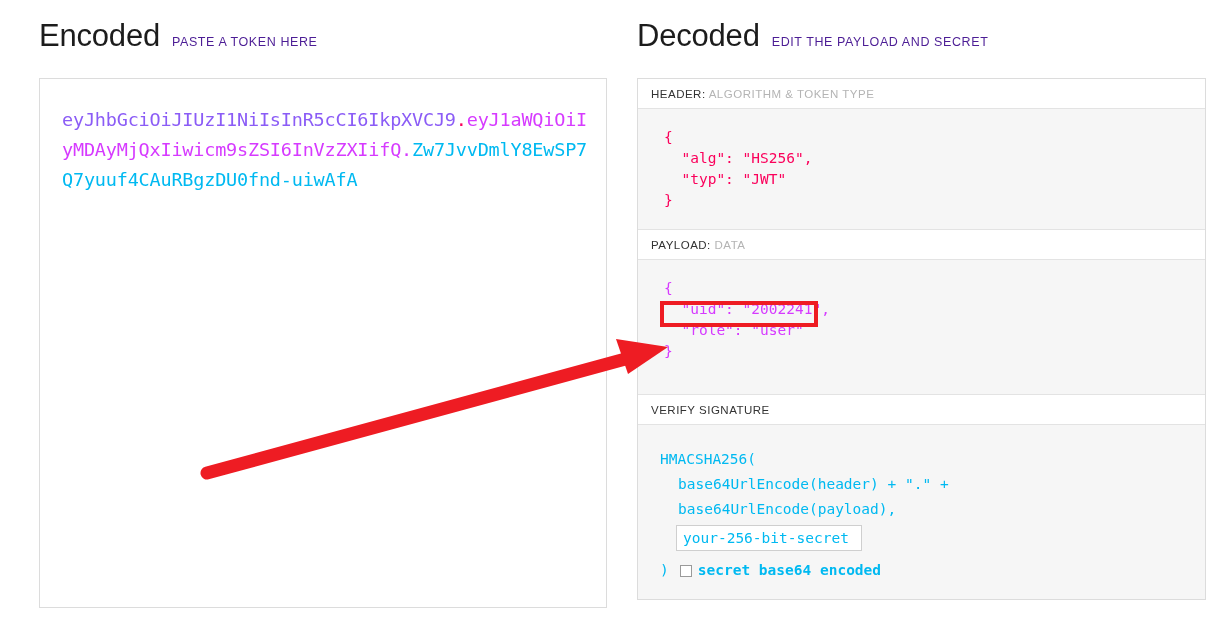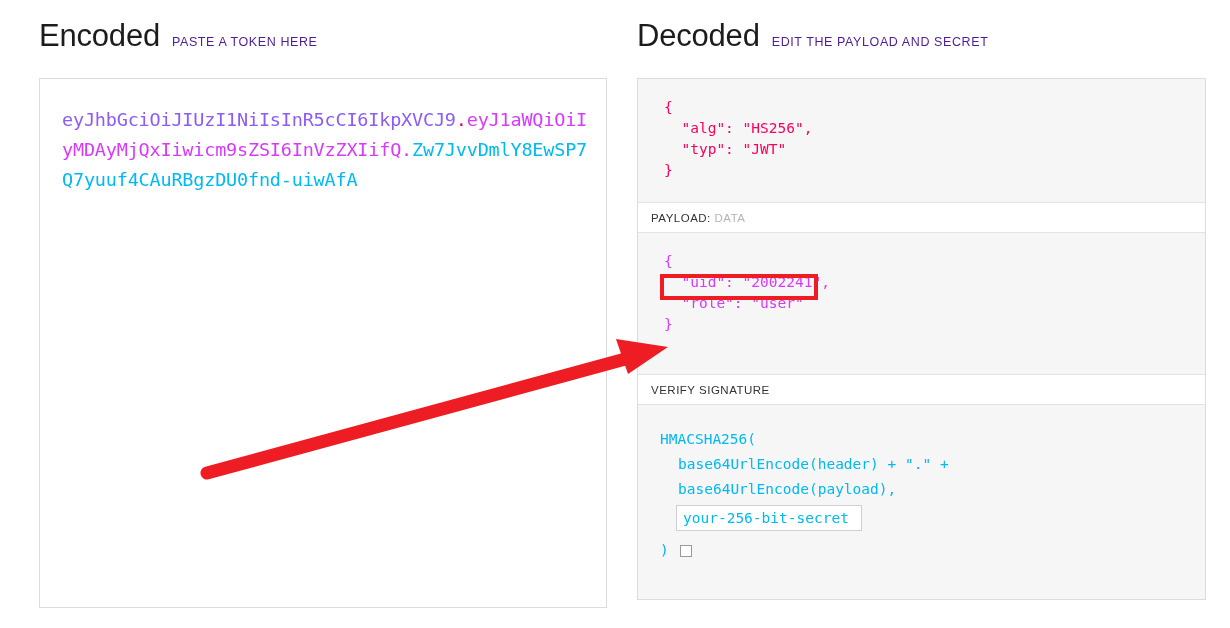--- a/index.html
+++ b/index.html
@@ -189,20 +189,24 @@
   <span class="title">Decoded</span>
   <span class="sub">EDIT THE PAYLOAD AND SECRET</span>
 </div>
 
 <div id="encoded-panel">
   <div id="encoded-token"><span class="seg-header">eyJhbGciOiJIUzI1NiIsInR5cCI6IkpXVCJ9</span><span class="seg-dot">.</span><span class="seg-payload">eyJ1aWQiOiIyMDAyMjQxIiwicm9sZSI6InVzZXIifQ</span><span class="seg-dot2">.</span><span class="seg-sig">Zw7JvvDmlY8EwSP7Q7yuuf4CAuRBgzDU0fnd-uiwAfA</span></div>
 </div>
 
 <div id="decoded-panel">
 
+  <div class="sec-label">
+    <span>HEADER:</span>
+    <span class="muted">ALGORITHM &amp; TOKEN TYPE</span>
+  </div>
   <div class="sec-body" id="header-body">
     <div class="code-line c-header">{</div>
     <div class="code-line c-header">  "alg": "HS256",</div>
     <div class="code-line c-header">  "typ": "JWT"</div>
     <div class="code-line c-header">}</div>
   </div>
 
   <div class="sec-label">
     <span>PAYLOAD:</span>
     <span class="muted">DATA</span>
@@ -219,20 +223,21 @@
     <span>VERIFY SIGNATURE</span>
   </div>
   <div class="sec-body last" id="signature-body">
     <div class="sig-line">HMACSHA256(</div>
     <div class="sig-line sig-indent">base64UrlEncode(header) + "." +</div>
     <div class="sig-line sig-indent">base64UrlEncode(payload),</div>
     <input id="secret-input" type="text" value="your-256-bit-secret" style="">
     <div id="base64-row">
       <span class="paren">)</span>
       <span id="base64-checkbox"></span>
+      <span id="base64-label">secret base64 encoded</span>
     </div>
   </div>
 </div>
 
 <svg id="annotation-arrow" viewBox="0 0 1230 628">
   <line x1="207" y1="473" x2="640" y2="355" stroke="#ee1c23" stroke-width="13" stroke-linecap="round"></line>
   <polygon points="668,347 616,339 628,374" fill="#ee1c23"></polygon>
 </svg>
 
 </body></html>

